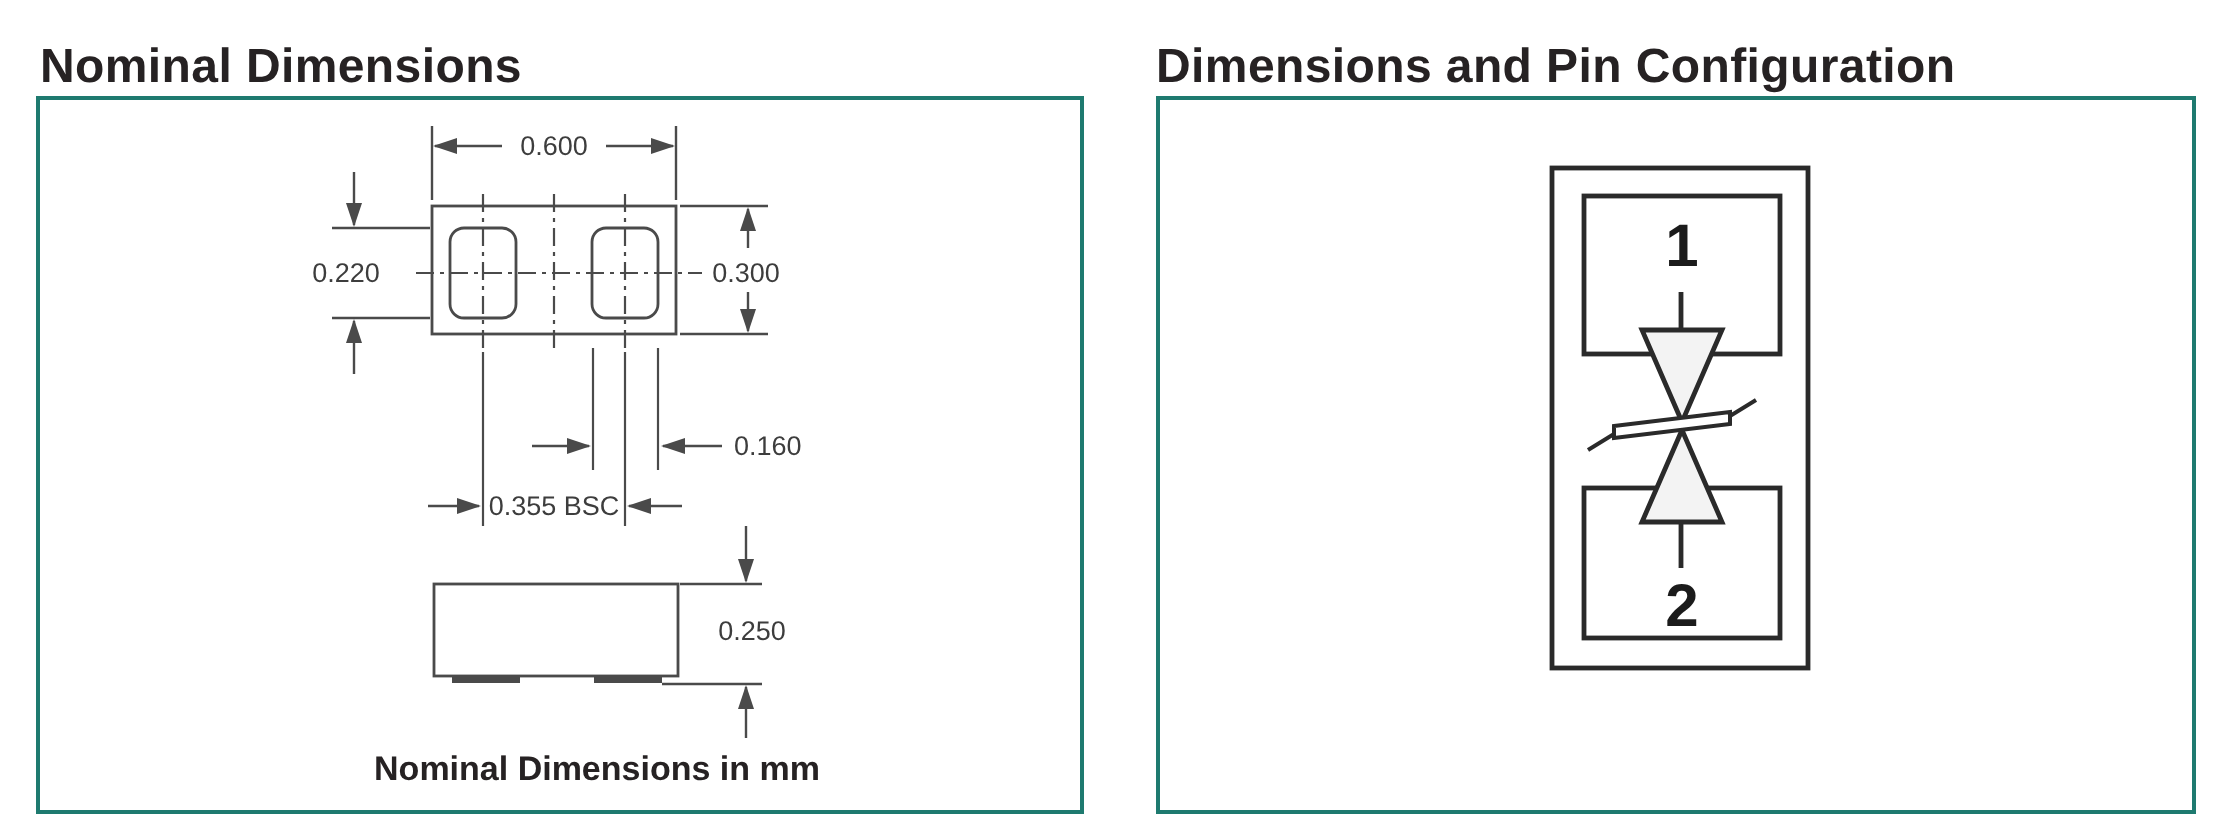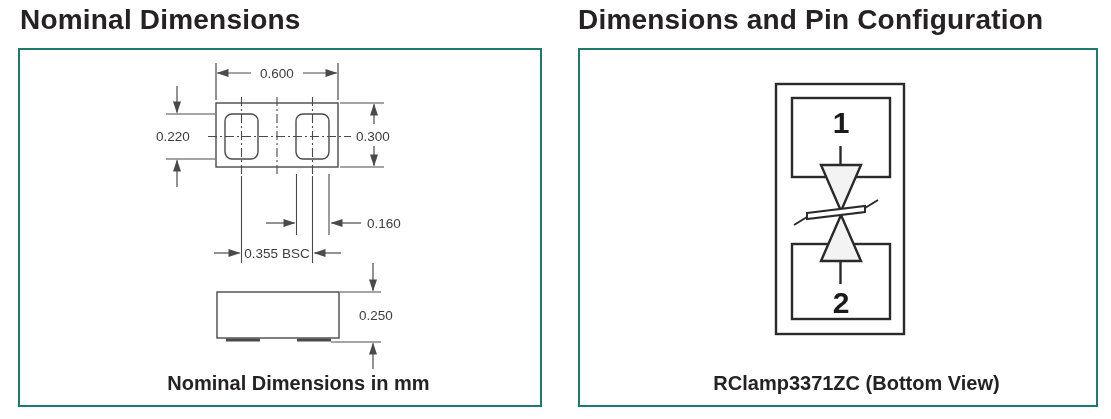--- a/index.html
+++ b/index.html
@@ -1,35 +1,35 @@
 <!DOCTYPE html>
 <html><head>
 <meta charset="utf-8">
 <style>
   html,body{margin:0;padding:0;background:#ffffff;}
   .stage{
     position:relative;width:1111px;height:419px;background:#ffffff;
     font-family:"Liberation Sans",sans-serif;overflow:hidden;
   }
   .section-title{
-    position:absolute;top:4px;margin:0;font-size:28px;font-weight:bold;
+    position:absolute;top:20px;margin:0;font-size:24px;font-weight:bold;
     color:#262223;letter-spacing:0.2px;
   }
   #title-left{left:20px;}
   #title-right{left:578px;}
   .panel{
     position:absolute;top:48px;height:359px;background:#ffffff;
     border:2px solid #1e7a6f;box-sizing:border-box;padding-left:44px;
   }
   #panel-left{left:18px;width:524px;}
   #panel-right{left:578px;width:520px;}
   .panel svg{position:absolute;left:0;top:0;}
   .caption{
     position:absolute;left:0;right:0;bottom:10px;text-align:center;
-    font-size:20px;font-weight:bold;color:#262223;margin-left:37px;
+    font-size:17px;font-weight:bold;color:#262223;margin-left:37px;
   }
   .dimtext{font-size:13.5px;fill:#3d3d3d;}
   .pintext{font-size:30px;font-weight:600;fill:#1b1b1b;}
 </style>
 </head>
 <body>
 
 <div class="stage">
 
   <h2 class="section-title" id="title-left">Nominal Dimensions</h2>
@@ -138,16 +138,15 @@
           <polygon points="227,163 285,156 285,162 227,169" fill="#ffffff"></polygon>
           <line x1="285" y1="158" x2="298" y2="150"></line>
           <line x1="227" y1="167" x2="214" y2="175"></line>
         </g>
       </g>
 
       <text class="pintext" x="261" y="83" text-anchor="middle">1</text>
       <text class="pintext" x="261" y="263" text-anchor="middle">2</text>
     </svg>
 
-    <div class="caption">RClamp3371ZC (Bottom View)</div>
   </div>
 
 </div>
 
 </body></html>

